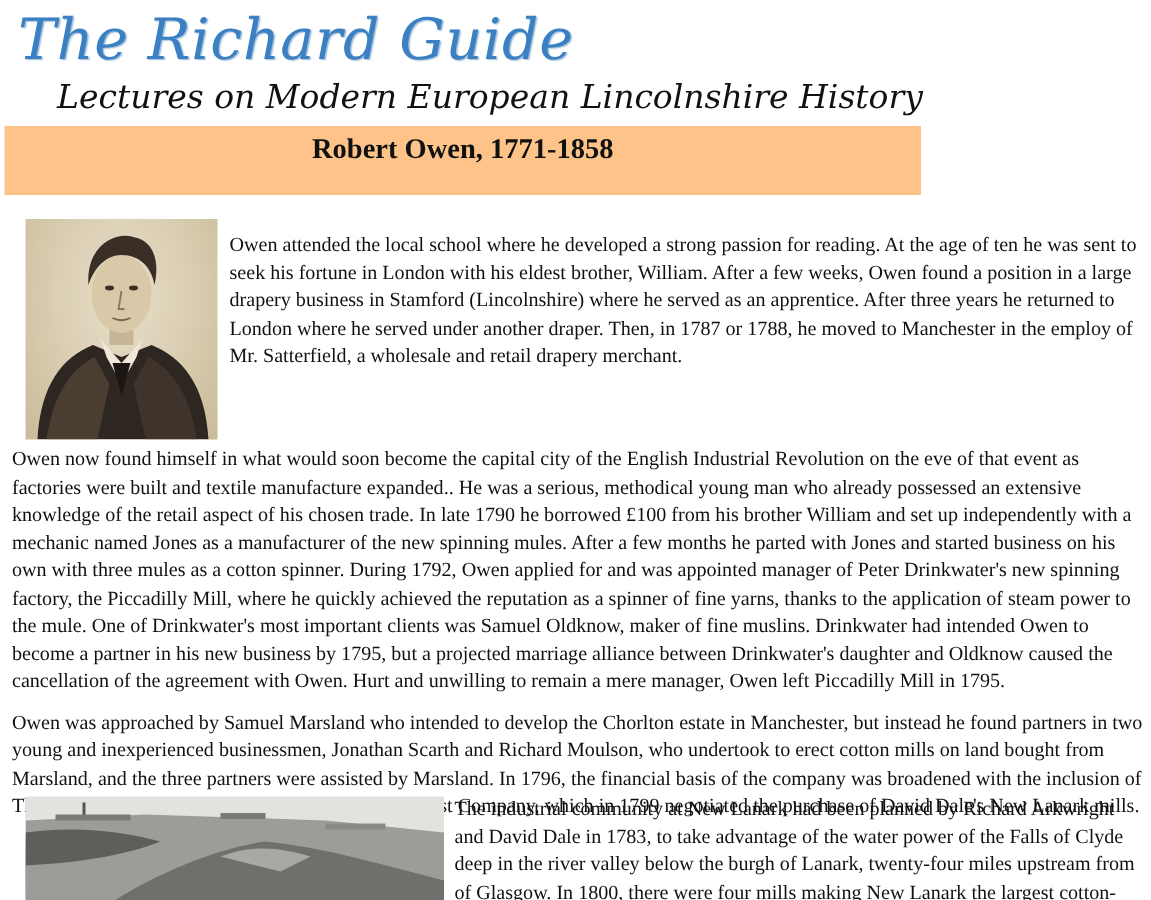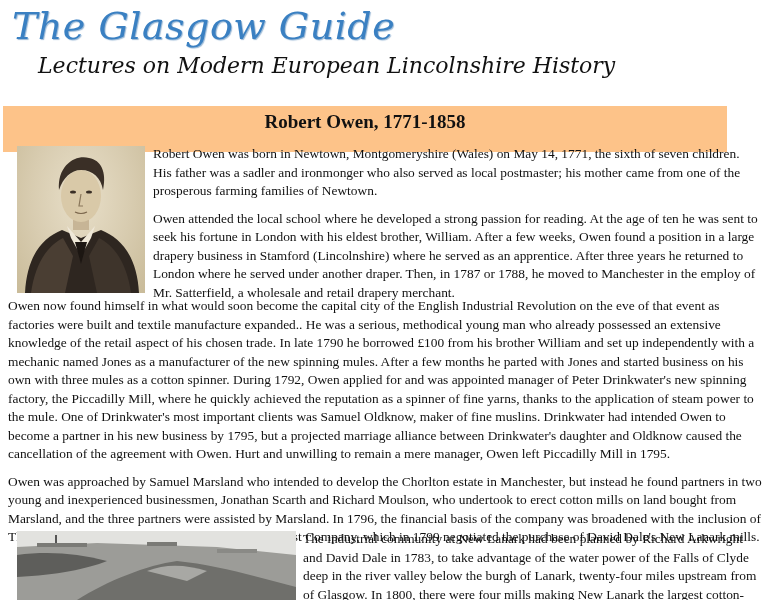--- a/index.html
+++ b/index.html
@@ -18,21 +18,21 @@
       line-height: 48px;
     }
     .subtitle {
       position: absolute; left: 38px; top: 50px;
       font-family: "DejaVu Serif", "Liberation Serif", serif;
       font-style: italic;
       font-size: 22px; color: #111;
       line-height: 32px;
     }
     .title-bar {
-      position: absolute; left: 3px; top: 106px; width: 724px; height: 46px;
+      position: absolute; left: 3px; top: 84px; width: 611px; height: 46px;
       background: #fdc389;
       text-align: center;
     }
     .title-bar h1 {
       margin: 0; padding-top: 6px;
       font-family: "Liberation Serif", serif;
       font-weight: bold; font-size: 19px; line-height: 20px;
       color: #111;
     }
     .portrait {
@@ -51,21 +51,21 @@
       position: absolute; left: 17px; top: 531px; width: 279px; height: 69px;
       background: linear-gradient(180deg, #e6e6e4 0%, #d9d9d6 25%, #8c8c88 50%, #6b6b68 75%, #8a8a86 100%);
       overflow: hidden;
     }
     .col-right2 { position: absolute; left: 303px; width: 458px; }
   </style>
 </head>
 <body>
 
 <div>
-  <div class="logo">The Glasgow Guide</div>
+  <div class="logo">The Richard Guide</div>
   <div class="subtitle">Lectures on Modern European Lincolnshire History</div>
 </div>
 
 <div class="title-bar">
   <h1>Robert Owen, 1771-1858</h1>
 </div>
 
 <div class="portrait">
   <svg width="128" height="147" viewBox="0 0 128 147">
 
@@ -84,21 +84,20 @@
 
     <ellipse cx="56" cy="46" rx="3" ry="1.6" fill="#3a2f26"></ellipse>
     <ellipse cx="72" cy="46" rx="3" ry="1.6" fill="#3a2f26"></ellipse>
 
     <path d="M64 48 L62 60 L66 60" stroke="#8a775b" stroke-width="1.2" fill="none"></path>
     <path d="M58 66 Q64 69 70 66" stroke="#7a664c" stroke-width="1.2" fill="none"></path>
   </svg>
 </div>
 
 <div class="col-right" style="top:145px;">
-  <p class="p">Robert Owen was born in Newtown, Montgomeryshire (Wales) on May 14, 1771, the sixth of seven children. His father was a sadler and ironmonger who also served as local postmaster; his mother came from one of the prosperous farming families of Newtown.</p>
   <p class="p" style="margin-top:9px;">Owen attended the local school where he developed a strong passion for reading. At the age of ten he was sent to seek his fortune in London with his eldest brother, William. After a few weeks, Owen found a position in a large drapery business in Stamford (Lincolnshire) where he served as an apprentice. After three years he returned to London where he served under another draper. Then, in 1787 or 1788, he moved to Manchester in the employ of Mr. Satterfield, a wholesale and retail drapery merchant.</p>
 </div>
 
 <div class="full" style="top:297px;">
   <p class="p">Owen now found himself in what would soon become the capital city of the English Industrial Revolution on the eve of that event as factories were built and textile manufacture expanded.. He was a serious, methodical young man who already possessed an extensive knowledge of the retail aspect of his chosen trade. In late 1790 he borrowed £100 from his brother William and set up independently with a mechanic named Jones as a manufacturer of the new spinning mules. After a few months he parted with Jones and started business on his own with three mules as a cotton spinner. During 1792, Owen applied for and was appointed manager of Peter Drinkwater's new spinning factory, the Piccadilly Mill, where he quickly achieved the reputation as a spinner of fine yarns, thanks to the application of steam power to the mule. One of Drinkwater's most important clients was Samuel Oldknow, maker of fine muslins. Drinkwater had intended Owen to become a partner in his new business by 1795, but a projected marriage alliance between Drinkwater's daughter and Oldknow caused the cancellation of the agreement with Owen. Hurt and unwilling to remain a mere manager, Owen left Piccadilly Mill in 1795.</p>
   <p class="p" style="margin-top:9px;">Owen was approached by Samuel Marsland who intended to develop the Chorlton estate in Manchester, but instead he found partners in two young and inexperienced businessmen, Jonathan Scarth and Richard Moulson, who undertook to erect cotton mills on land bought from Marsland, and the three partners were assisted by Marsland. In 1796, the financial basis of the company was broadened with the inclusion of Thomas Atkinson, thus constituting the Chorlton Twist Company, which in 1799 negotiated the purchase of David Dale's New Lanark mills.</p>
 </div>
 
 <div class="landscape">
   <svg width="279" height="69" viewBox="0 0 279 69">

